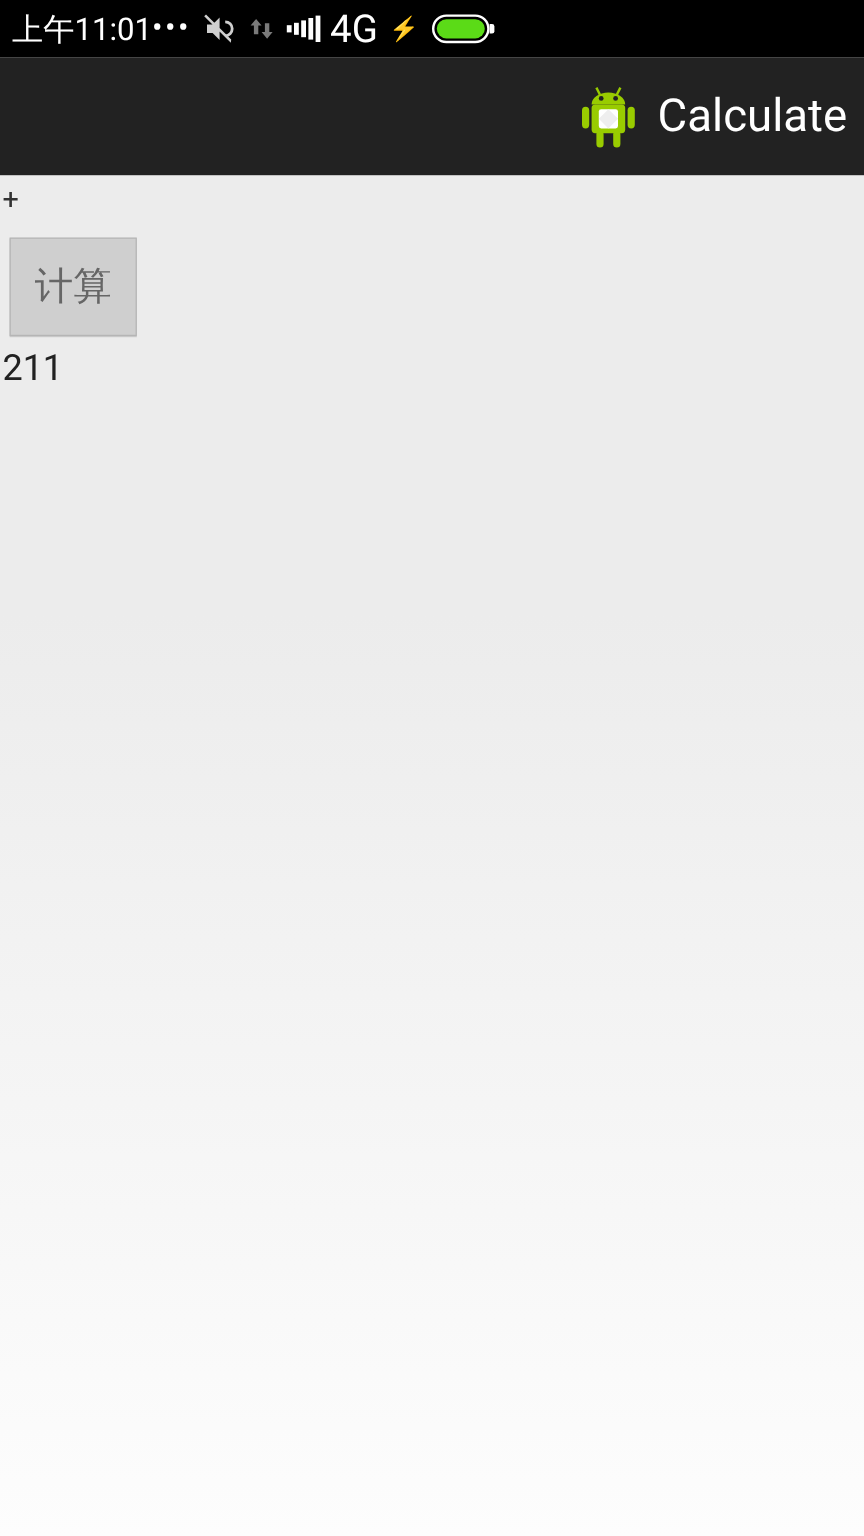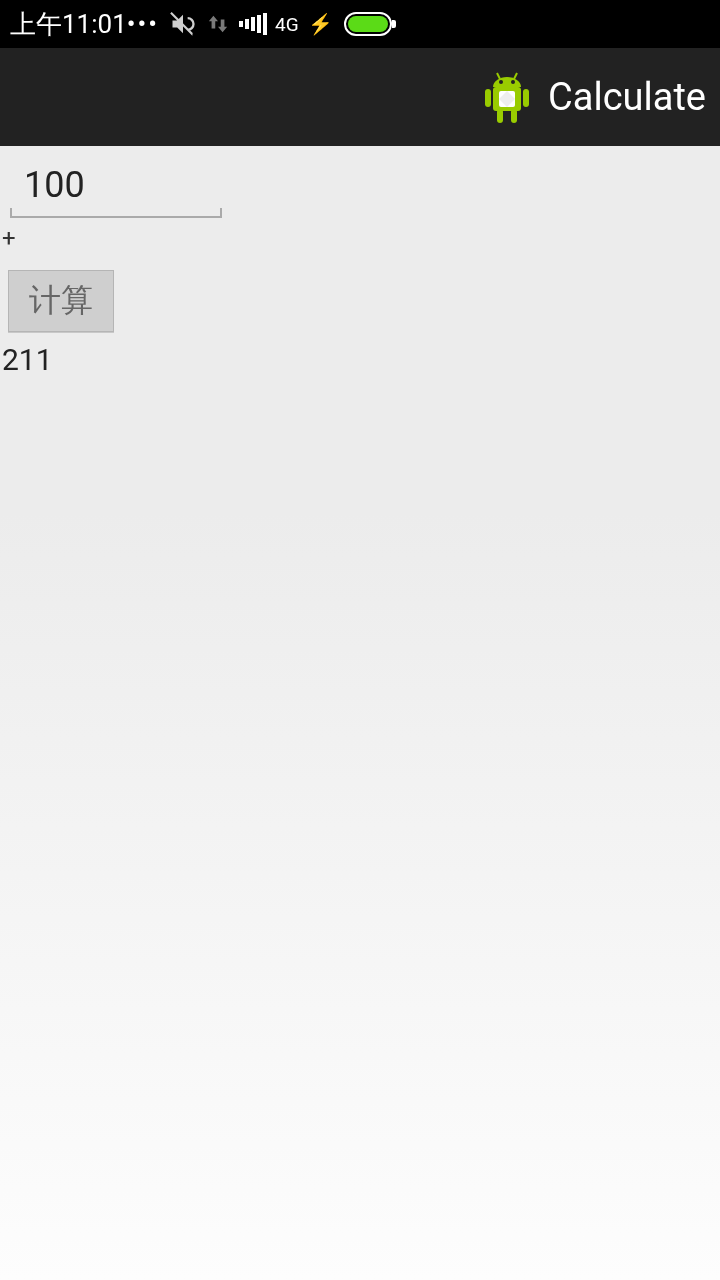--- a/index.html
+++ b/index.html
@@ -89,21 +89,21 @@
     .edit-wrap::after { right: 2px; }
     .edit-wrap.focused::before, .edit-wrap.focused::after { background: #0099cc; }
     .edit-wrap.focused .edit-text { border-bottom-color: #0099cc; }
     .plus {
       font-size: 24px;
       color: #333;
       padding: 6px 2px 0 2px;
     }
     .calc-button {
       margin: 18px 0 0 8px;
-      padding: 8px 20px;
+      padding: 18px 20px;
       font-size: 32px;
       color: #666;
       background: #cfcfcf;
       border: 1px solid #b5b5b5;
       box-shadow: 0 1px 0 rgba(0,0,0,0.15);
       font-family: inherit;
       cursor: pointer;
     }
     .result {
       font-size: 30px;
@@ -130,21 +130,21 @@
           <path fill="#888" d="M7 3l-5 6h3v8h4V9h3zM17 21l5-6h-3V7h-4v8h-3z"></path>
         </svg>
     </span>
     <span class="signal-bars">
       <span class="bar bar1"></span>
         <span class="bar bar2"></span>
         <span class="bar bar3"></span>
         <span class="bar bar4"></span>
         <span class="bar bar5"></span>
     </span>
-    <span style="font-size:19px;">4G</span>
+    <span style="font-size:32px;">4G</span>
     <span style="font-size:20px;">⚡</span>
     <span class="battery">
       <span class="battery-fill"></span>
         <span class="battery-tip"></span>
     </span>
   </div>
 </div>
 
 <div class="app-bar">
   <span class="app-icon">
@@ -162,19 +162,16 @@
       <rect x="17" y="22" width="16" height="16" rx="2" fill="#fff"></rect>
       <path d="M25 22 l8 8 l-8 8 l-8-8 z" fill="#eee"></path>
       <circle cx="19" cy="13" r="2" fill="#222"></circle>
       <circle cx="31" cy="13" r="2" fill="#222"></circle>
     </svg>
   </span>
   <div class="app-title">Calculate</div>
 </div>
 
 <div class="content">
-  <div class="edit-wrap">
-    <input class="edit-text" type="text" value="100" style="">
-  </div>
   <div class="plus">+</div>
   <button class="calc-button">计算</button>
   <div class="result">211</div>
 </div>
 
 </body></html>

